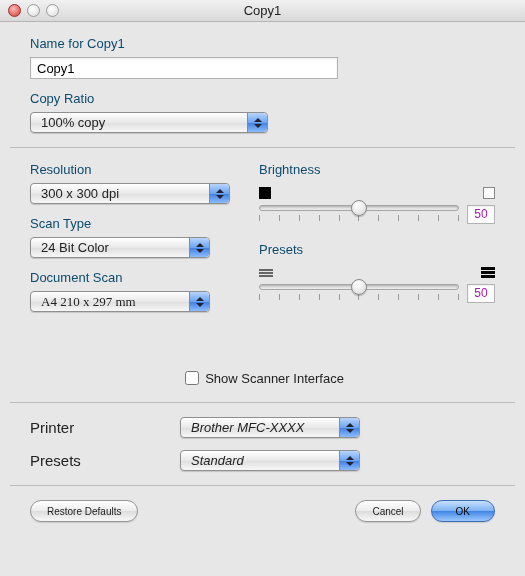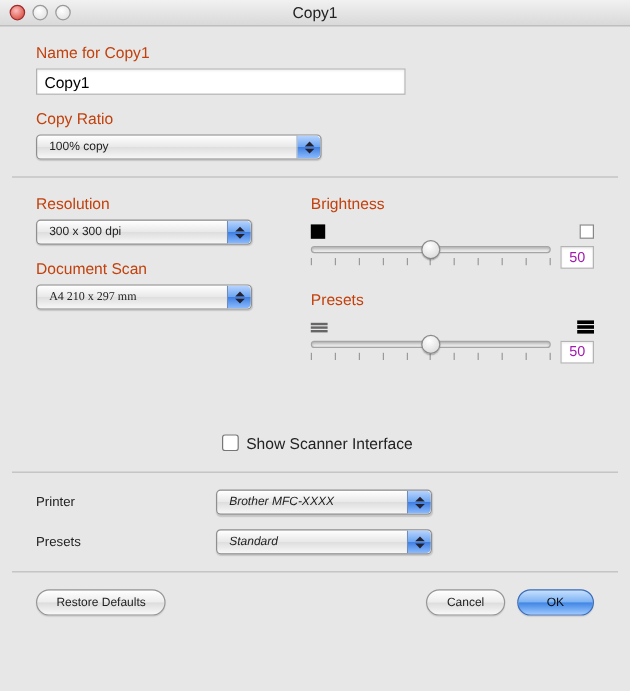--- a/index.html
+++ b/index.html
@@ -46,21 +46,21 @@
     color: #222;
     pointer-events: none;
   }
   .content {
     padding: 14px 30px 16px 30px;
     background: #e7e7e7;
   }
   .field-label {
     font-size: 13px;
     margin-bottom: 6px;
-    color: #c2410c;
+    color: #0c4a6e;
   }
   .text-input {
     width: 308px;
     height: 22px;
     border: 1px solid #b1b1b1;
     background: #fff;
     padding: 2px 6px;
     font-size: 13px;
     border-radius: 0;
     margin-bottom: 12px;
@@ -69,21 +69,21 @@
   .aqua-select {
     position: relative;
     height: 21px;
     border: 1px solid #8f8f8f;
     border-radius: 4px;
     background: linear-gradient(#ffffff, #e8e8e8 50%, #dedede 51%, #f7f7f7);
     box-shadow: 0 1px 0 rgba(255,255,255,.6) inset, 0 1px 1px rgba(0,0,0,.15);
     display: flex;
     align-items: center;
     padding: 0 26px 0 10px;
-    font-size: 10px;
+    font-size: 13px;
     cursor: default;
   }
   .aqua-select .endcap {
     position: absolute;
     right: 0; top: 0; bottom: 0;
     width: 20px;
     border-left: 1px solid #6f8db8;
     border-radius: 0 4px 4px 0;
     background: linear-gradient(#b8d4ff, #6ca5f0 50%, #3f7ee0 51%, #8cbcff);
     display: flex;
@@ -174,21 +174,21 @@
     width: 14px; height: 14px;
     margin-right: 6px;
   }
   .printer-row {
     display: flex;
     align-items: center;
     margin-bottom: 12px;
   }
   .printer-row .plabel {
     width: 150px;
-    font-size: 11px;
+    font-size: 15px;
   }
   .printer-row .aqua-select {
     width: 180px;
     font-style: italic;
   }
   .button-row {
     display: flex;
     align-items: center;
     margin-top: 6px;
   }
@@ -240,29 +240,39 @@
     </div>
   </div>
 
   <hr class="divider">
 
   <div class="two-col">
     <div class="left-col">
 
       <div class="block">
         <div class="field-label">Resolution</div>
-        <div class="aqua-select" style="width:180px;">
+        <div class="aqua-select" style="width:200px;">
           <span>300 x 300 dpi</span>
           <div class="endcap">
             <div class="arr up"></div>
               <div class="arr dn"></div>
           </div>
         </div>
       </div>
 
+      <div class="block">
+        <div class="field-label">Scan Type</div>
+        <div class="aqua-select" style="width:180px;">
+          <span>24 Bit Color</span>
+          <div class="endcap">
+            <div class="arr up"></div>
+              <div class="arr dn"></div>
+          </div>
+        </div>
+      </div>
 
       <div class="block">
         <div class="field-label">Document Scan</div>
         <div class="aqua-select" style="width:180px;font-family:Liberation Serif, serif;">
           <span>A4  210 x 297 mm</span>
           <div class="endcap">
             <div class="arr up"></div>
               <div class="arr dn"></div>
           </div>
         </div>

